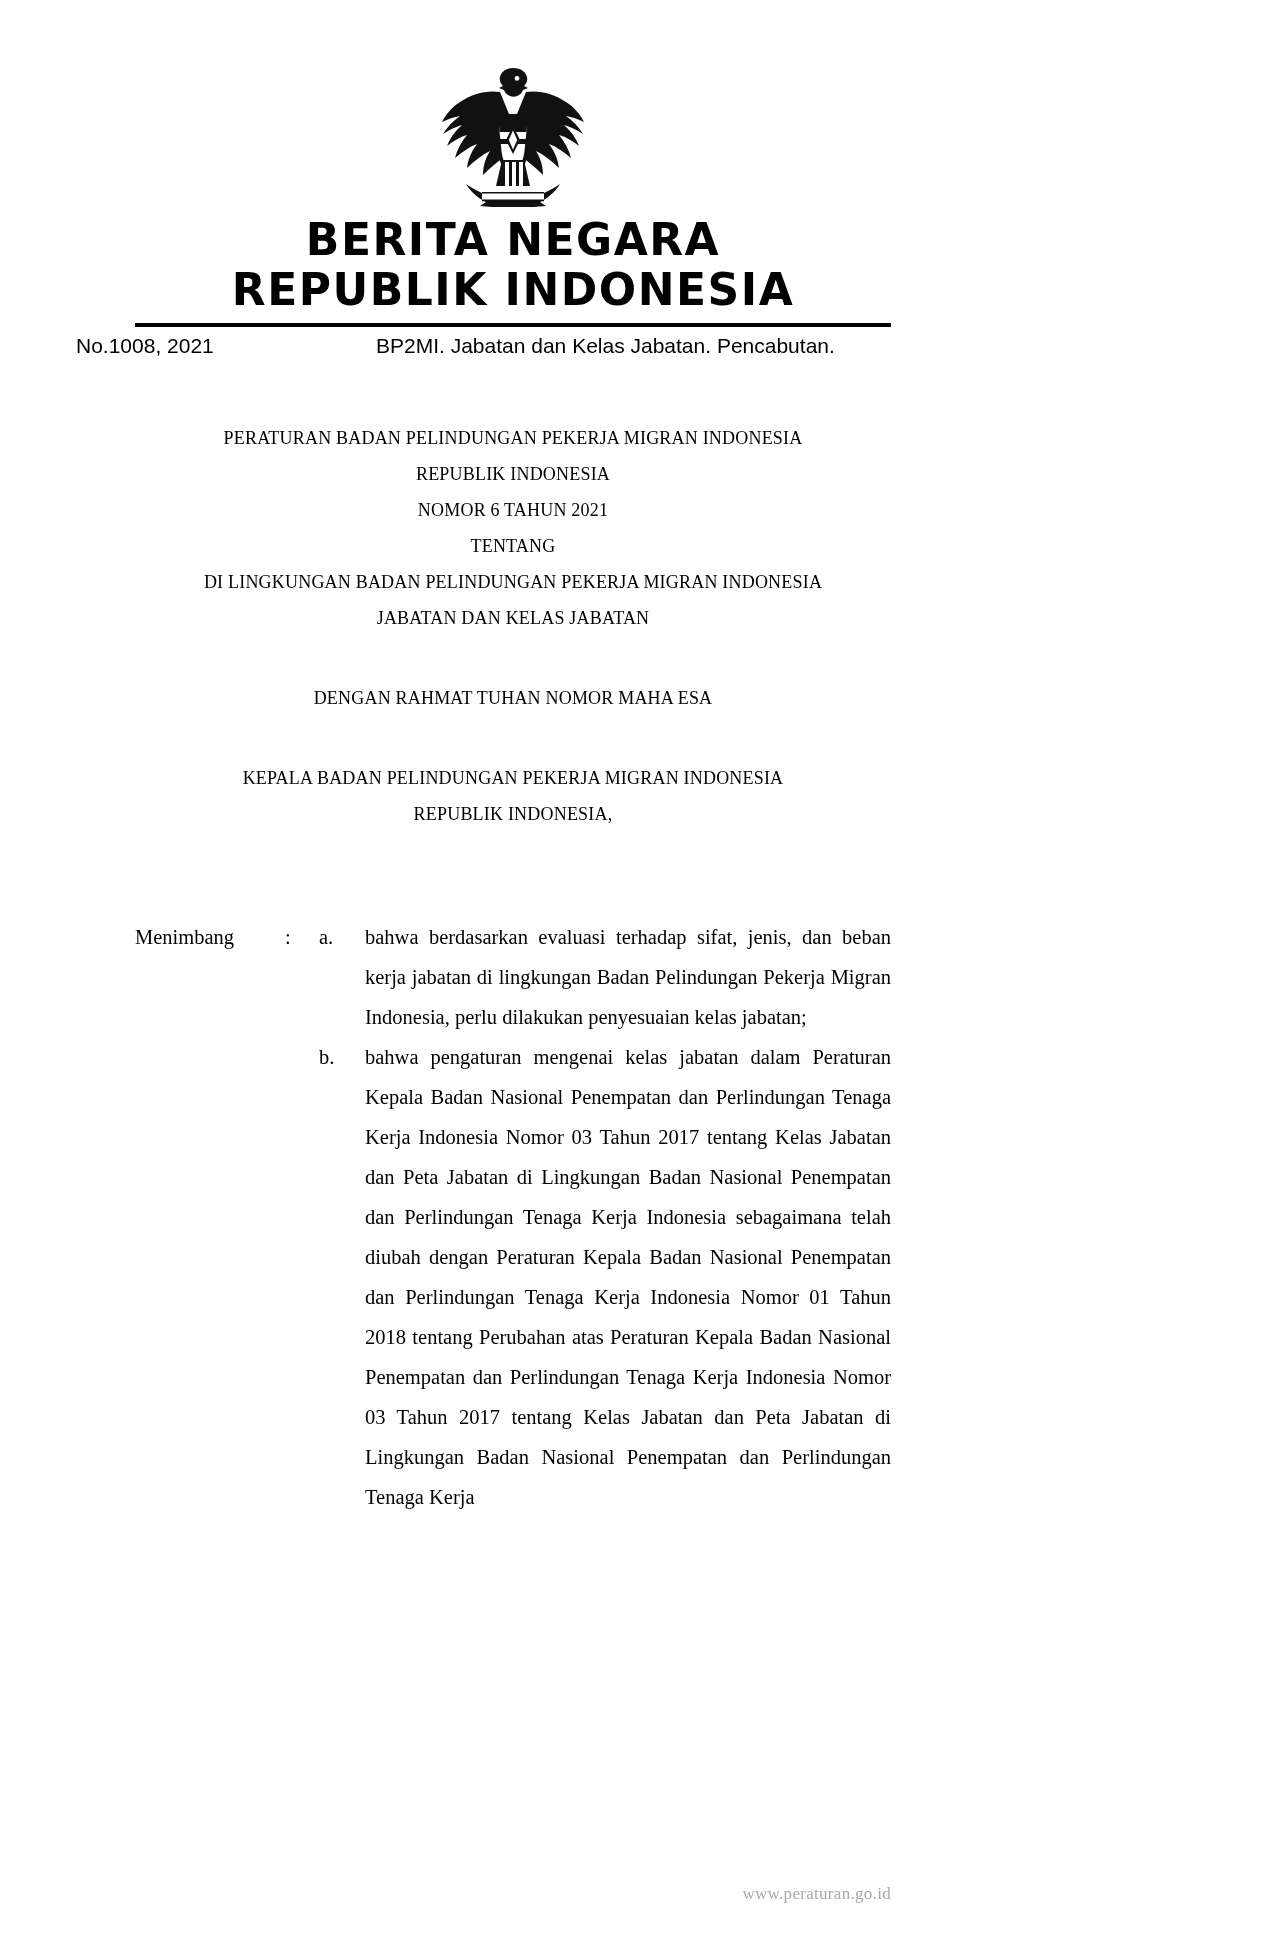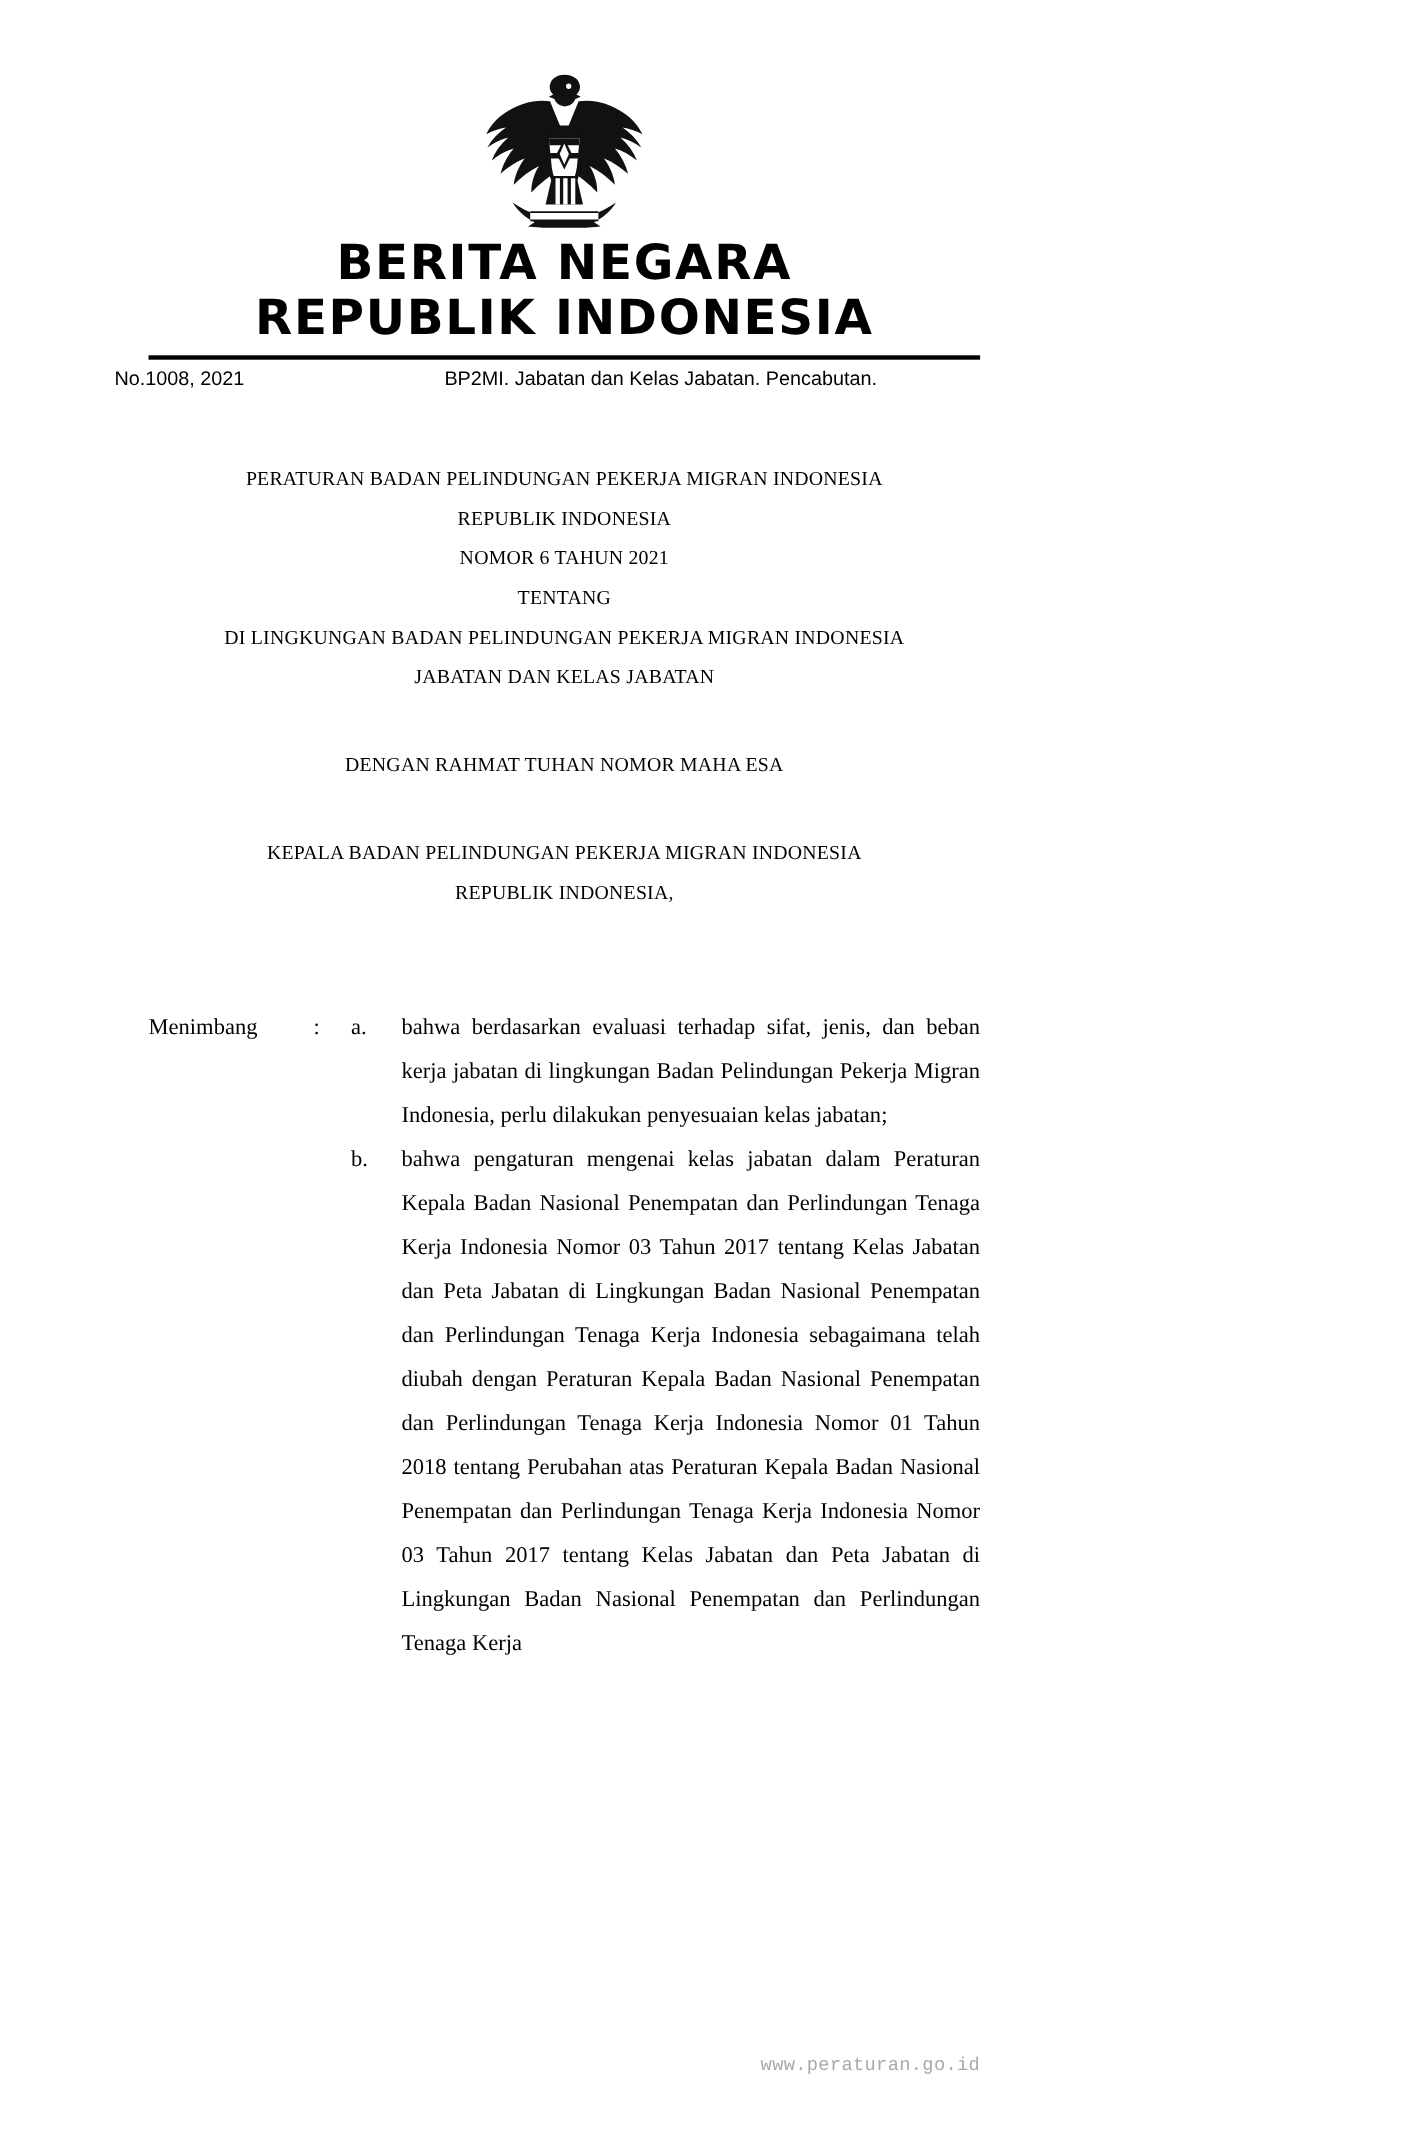--- a/index.html
+++ b/index.html
@@ -48,22 +48,22 @@
   }
   .rule {
     border: none;
     border-top: 4px solid #000;
     margin: 8px 135px 0 135px;
   }
 
   
   .docline {
     display: flex;
-    margin: 7px 135px 0 104px;
-    font-size: 18px;
+    margin: 7px 135px 0 76px;
+    font-size: 21px;
     font-family: "Liberation Sans", sans-serif;
   }
   .docline .no {
     width: 300px;
     text-align: left;
     white-space: nowrap;
   }
   .docline .subject {
     flex: 1;
     text-align: left;
@@ -111,23 +111,23 @@
   }
   .item .text {
     flex: 1;
     text-align: justify;
     text-justify: inter-word;
   }
 
   
   .footer {
     position: absolute;
-    bottom: 62px;
+    bottom: 46px;
     right: 135px;
-    font-family: Liberation Mono, monospace;
+    font-family: Liberation Serif, serif;
     font-size: 17px;
     color: #a8a8a8;
     letter-spacing: 0.3px;
   }
 </style>
 </head>
 <body>
 
 <div class="page">
 

